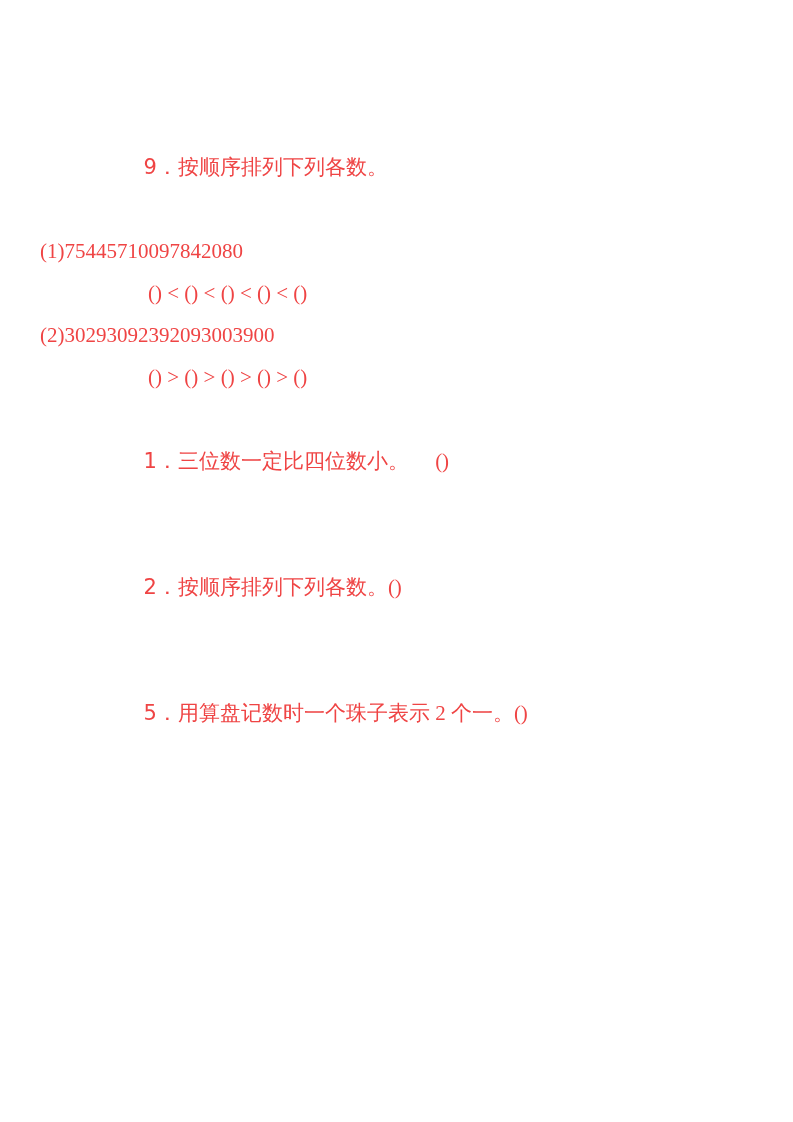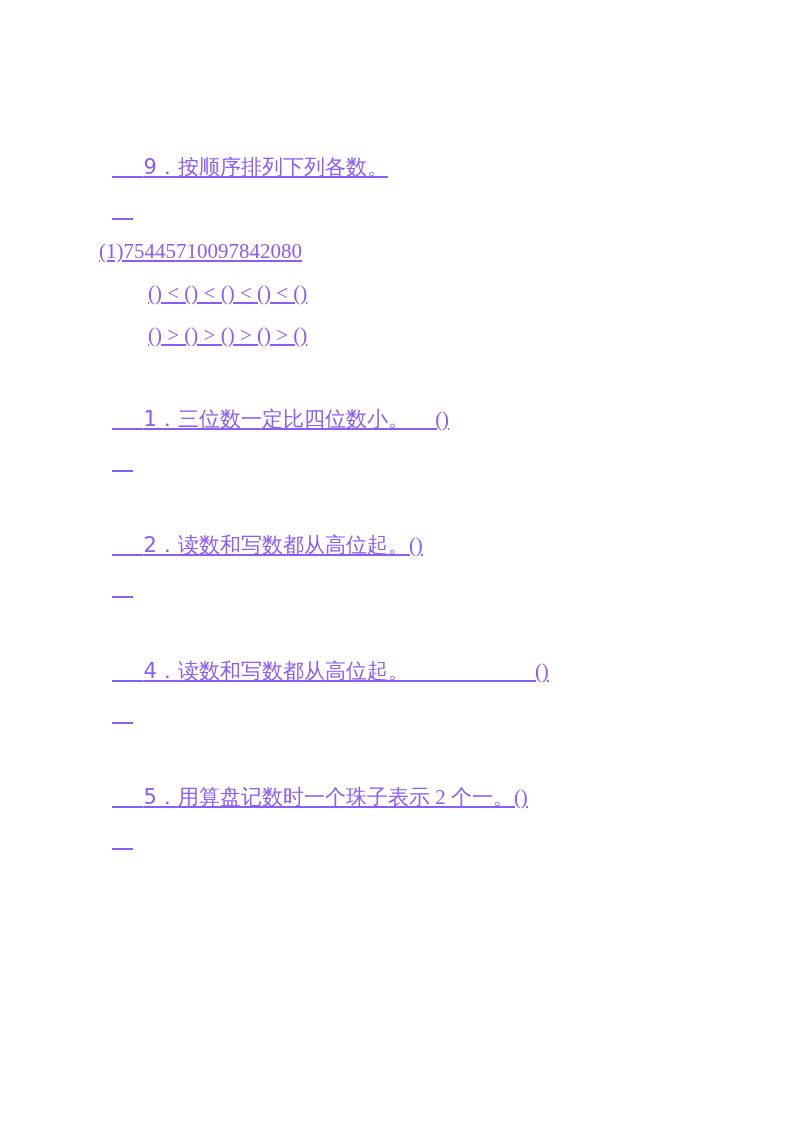--- a/index.html
+++ b/index.html
@@ -5,62 +5,59 @@
   html, body {
     margin: 0;
     padding: 0;
     background: #ffffff;
   }
   .page {
     position: relative;
     width: 793px;
     height: 1122px;
     background: #ffffff;
-    color: #8b5cf6;
+    color: #ef4444;
     font-family: "Liberation Serif", "DejaVu Serif", serif;
     font-size: 21px;
     line-height: 42px;
     padding-top: 104px;
     box-sizing: border-box;
     overflow: hidden;
-    text-decoration: underline;
   }
   .line {
     white-space: pre-wrap;
     min-height: 42px;
   }
   
   .ind-num  { margin-left: 112px; }  
-  .ind-part { margin-left: 99px;  }  
+  .ind-part { margin-left: 40px;  }  
   .ind-opt  { margin-left: 148px; }  
   
   .qn { font-family: "DejaVu Sans", "Liberation Sans", sans-serif; }
 </style>
 </head>
 <body>
 
 <div class="page">
 
   <div>
     <div class="line ind-num">
       <span class="qn">9．</span><span>按顺序排列下列各数。</span>
     </div>
     <div class="line ind-part">(1)75445710097842080</div>
     <div class="line ind-opt">() &lt; () &lt; () &lt; () &lt; ()</div>
+    <div class="line ind-part">(2)30293092392093003900</div>
     <div class="line ind-opt">() &gt; () &gt; () &gt; () &gt; ()</div>
   </div>
 
   <div>
     <div class="line ind-num">
       <span class="qn">1．</span><span>三位数一定比四位数小。　 ()</span>
     </div>
     <div class="line ind-num">
-      <span class="qn">2．</span><span>读数和写数都从高位起。()</span>
-    </div>
-    <div class="line ind-num">
-      <span class="qn">4．</span><span>读数和写数都从高位起。　　　　　　()</span>
+      <span class="qn">2．</span><span>按顺序排列下列各数。()</span>
     </div>
     <div class="line ind-num">
       <span class="qn">5．</span><span>用算盘记数时一个珠子表示 2 个一。()</span>
     </div>
   </div>
 
 </div>
 
 </body></html>

